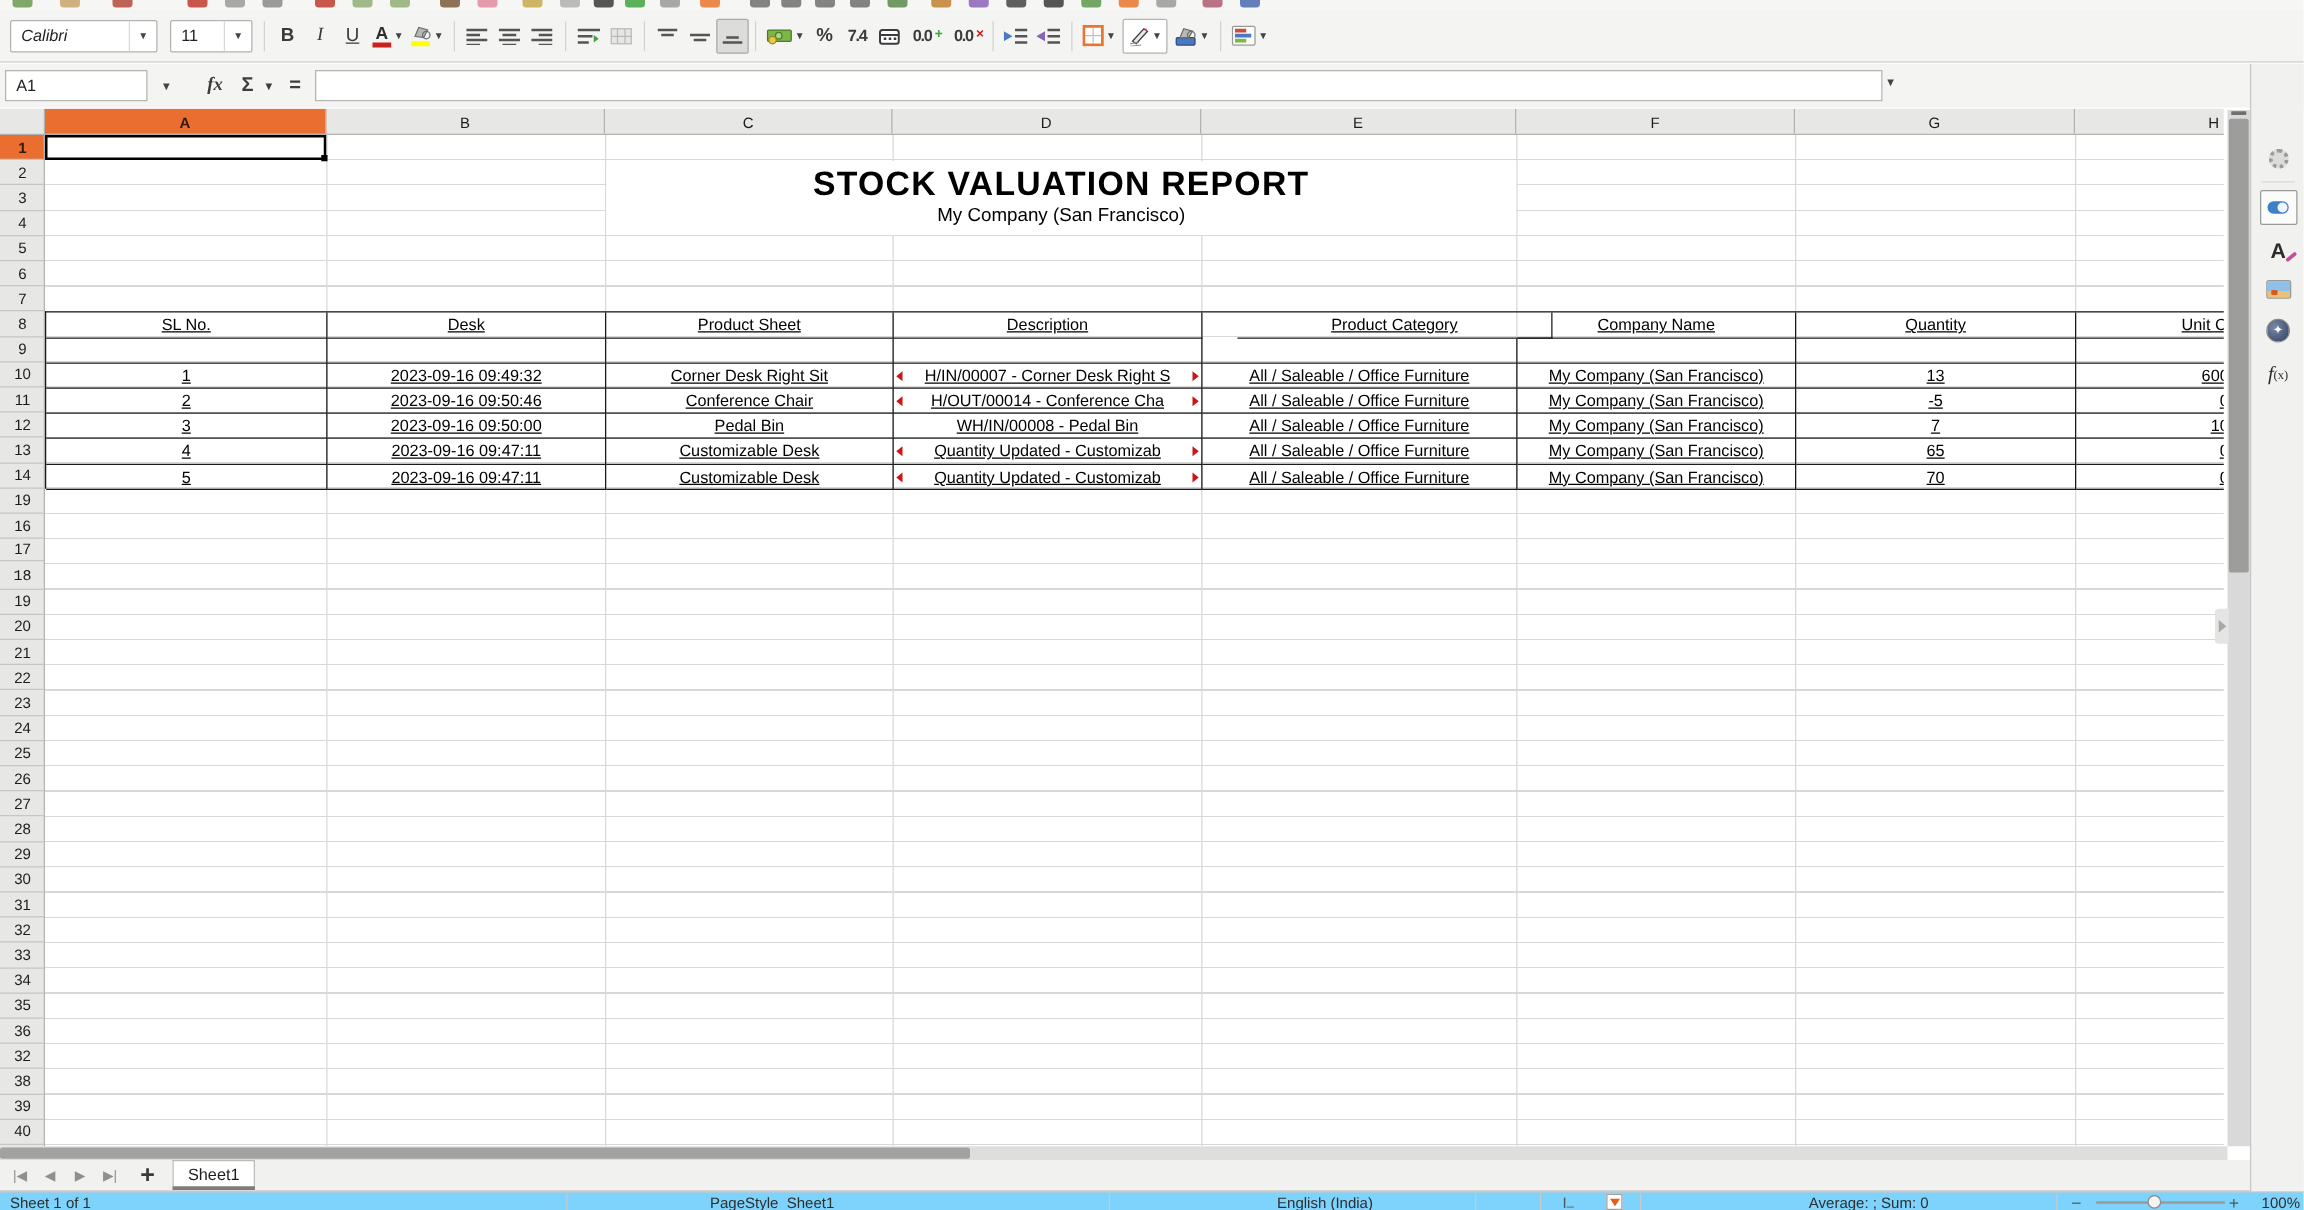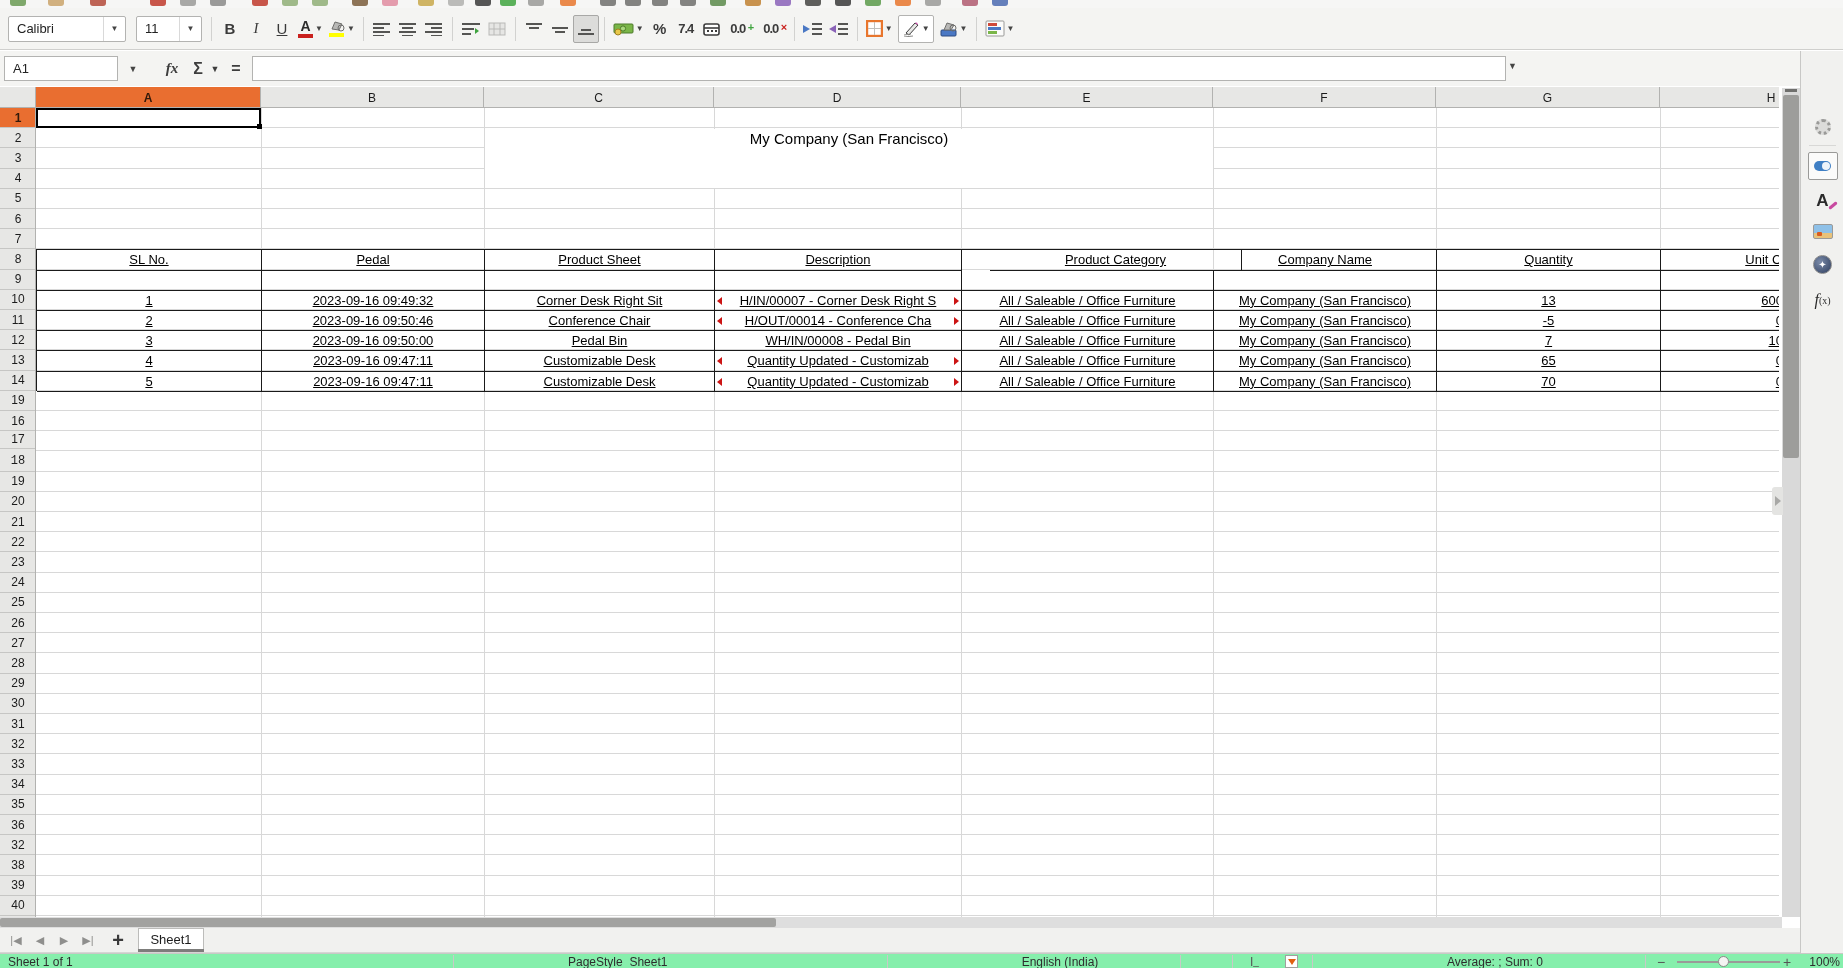--- a/index.html
+++ b/index.html
@@ -87,21 +87,21 @@
   .navb { position:absolute; top:3px; width:20px; height:19px; color:#8f8f8d; font-size:11px;
     display:flex; align-items:center; justify-content:center; }
   #add-sheet { position:absolute; left:106px; top:0px; width:24px; height:24px; color:#3a3a3a; font-size:20px;
     font-weight:bold; display:flex; align-items:center; justify-content:center; }
   #sheet-tab { position:absolute; left:138px; top:0; width:66px; height:22px; background:#fff;
     border:1px solid #bcbcba; border-bottom:none; font-size:13px; color:#1c1c1c;
     display:flex; align-items:center; justify-content:center; }
   #sheet-tab-underline { position:absolute; left:138px; top:21px; width:66px; height:3px; background:#7d7d7b; }
 
   
-  #status-bar { position:absolute; left:0; top:953px; width:1843px; height:15px; background:#86efac;
+  #status-bar { position:absolute; left:0; top:953px; width:1843px; height:15px; background:#7dd3fc;
     border-top:1px solid #c9c9c7; font-size:12px; color:#2e2e2e; }
   .sseg { position:absolute; top:0px; height:15px; display:flex; align-items:center; }
   .sdiv { position:absolute; top:1px; width:1px; height:13px; background:#c9c9c7; }
   #zoom-track { position:absolute; left:1677px; top:7px; width:103px; height:2px; background:#9a9a98; }
   #zoom-thumb { position:absolute; left:1718px; top:2px; width:11px; height:11px; border-radius:50%;
     background:#f4f4f2; border:1px solid #8a8a88; }
   #mod-icon { position:absolute; left:1285px; top:1px; width:13px; height:13px; background:#fff;
     border:1px solid #a0a09e; display:flex; align-items:center; justify-content:center; }
   #mod-icon .arr { width:0; height:0; border-left:4px solid transparent; border-right:4px solid transparent;
     border-top:6px solid #e06010; }
@@ -172,21 +172,21 @@
       <div class="frag" style="left: 835px; background: rgb(58, 58, 58);"></div>
       <div class="frag" style="left: 865px; background: rgb(90, 154, 74);"></div>
       <div class="frag" style="left: 895px; background: rgb(232, 118, 45);"></div>
       <div class="frag" style="left: 925px; background: rgb(154, 154, 152);"></div>
       <div class="frag" style="left: 962px; background: rgb(176, 90, 112);"></div>
       <div class="frag" style="left: 992px; background: rgb(74, 106, 176);"></div>
     </div>
 
   <div id="fmt-toolbar">
     <div class="combo" style="width:118px">
-      <span class="cval" style="">Calibri</span>
+      <span class="cval" style="font-style:italic">Calibri</span>
       <span class="cdd">▼</span>
     </div>
     <div class="combo" style="width:66px; margin-left:10px">
       <span class="cval">11</span>
       <span class="cdd">▼</span>
     </div>
     <div class="sep" style="margin-left:9px"></div>
     <div class="tbtn">
         <span class="glyph" style="font-weight:bold">B</span>
       </div>
@@ -451,25 +451,26 @@
     </div>
   <div id="cells">
       <div class="vline" style="left: 225px;"></div>
       <div class="vline" style="left: 448px;"></div>
       <div class="vline" style="left: 678px;"></div>
       <div class="vline" style="left: 925px;"></div>
       <div class="vline" style="left: 1177px;"></div>
       <div class="vline" style="left: 1400px;"></div>
       <div class="vline" style="left: 1624px;"></div>
       <div id="title-box" style="position: absolute; left: 449px; top: 20.8px; width: 728px; height: 59.6px; background: rgb(255, 255, 255); z-index: 2; text-align: center;">
+        <div id="report-title">STOCK VALUATION REPORT</div>
         <div id="report-subtitle">My Company (San Francisco)</div>
       </div>
       <div id="table-block" style="position: absolute; left: 0px; top: 141.4px; width: 1847px; height: 141.4px; z-index: 3; border-top: 1px solid rgb(26, 26, 26); border-left: 1px solid rgb(26, 26, 26);">
         <div class="tcell" style="left: 0px; top: 0px; width: 225px;">SL No.</div>
-        <div class="tcell" style="left: 225px; top: 0px; width: 223px;">Pedal</div>
+        <div class="tcell" style="left: 225px; top: 0px; width: 223px;">Desk</div>
         <div class="tcell" style="left: 448px; top: 0px; width: 230px;">Product Sheet</div>
         <div class="tcell" style="left: 678px; top: 0px; width: 247px;">Description</div>
         <div class="tcell" style="left: 953px; top: 0px; width: 252px;">Product Category</div>
         <div class="tcell" style="left: 1177px; top: 0px; width: 223px;">Company Name</div>
         <div class="tcell" style="left: 1400px; top: 0px; width: 224px;">Quantity</div>
         <div class="tcell" style="left: 1624px; top: 0px; width: 223px;">Unit Cost</div>
         <div class="tcell" style="left: 0px; top: 20.2px; width: 225px;"></div>
         <div class="tcell" style="left: 225px; top: 20.2px; width: 223px;"></div>
         <div class="tcell" style="left: 448px; top: 20.2px; width: 230px;"></div>
         <div class="tcell" style="left: 678px; top: 20.2px; width: 247px;"></div>

